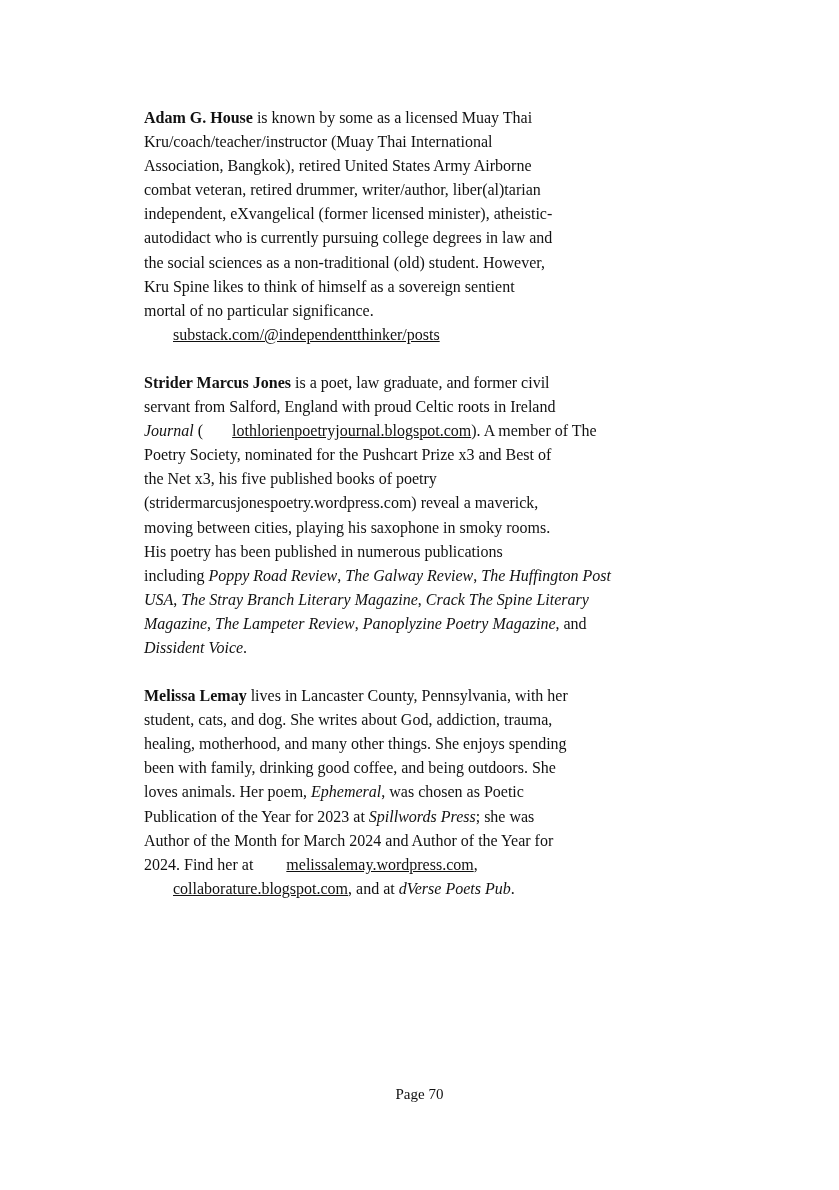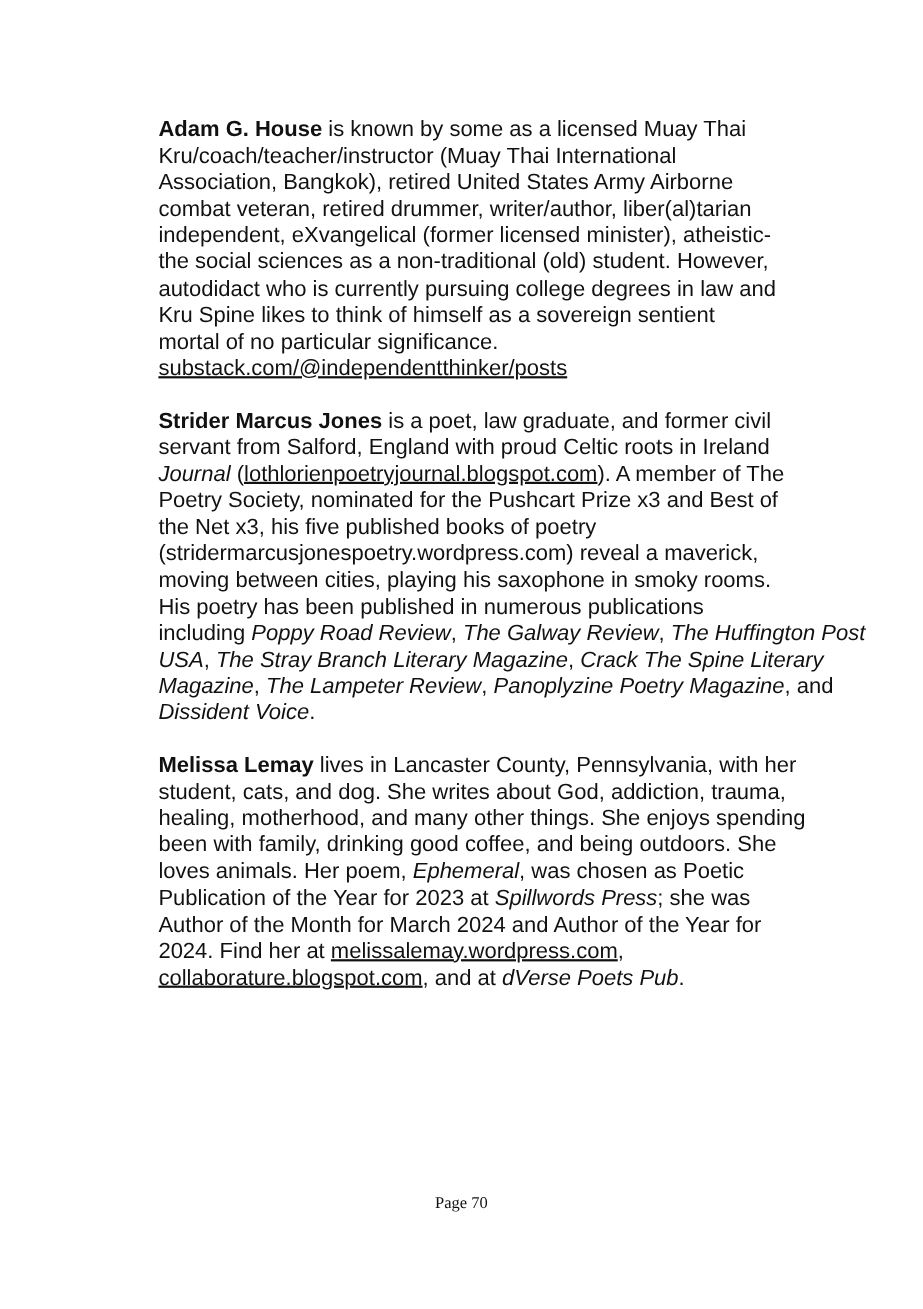--- a/index.html
+++ b/index.html
@@ -1,45 +1,45 @@
 <!DOCTYPE html>
 <html><head>
   <meta charset="utf-8">
   <style>
     html, body { margin: 0; padding: 0; background: #ffffff; }
     body { width: 839px; height: 1190px; position: relative; overflow: hidden; }
     .page {
       position: absolute; left: 144px; top: 106px; width: 600px;
-      font-family: Liberation Sans, sans-serif;
-      font-size: 20px; line-height: 24.1px; color: #111111;
+      font-family: Liberation Serif, serif;
+      font-size: 16px; line-height: 24.1px; color: #111111;
     }
     .bio { margin: 0 0 24px 0; }
     .bio p { margin: 0; }
     b { font-weight: bold; }
     i { font-style: italic; }
-    a { color: #111111; text-decoration: underline; }
+    a { color: #111111; text-decoration: underline; margin-left: 29px; }
     .line { display: block; white-space: nowrap; }
     .footer {
       position: absolute; left: 0; width: 839px; top: 1086px; text-align: center;
       font-family: "Liberation Serif", "DejaVu Serif", serif; font-size: 15px; color: #111;
     }
   </style>
 </head>
 <body>
 
 <div class="page" id="bios">
     <div class="bio">
       <p>
         <span class="line"><b>Adam G. House</b><span> is known by some as a licensed Muay Thai</span></span>
         <span class="line"><span>Kru/coach/teacher/instructor (Muay Thai International</span></span>
         <span class="line"><span>Association, Bangkok), retired United States Army Airborne</span></span>
         <span class="line"><span>combat veteran, retired drummer, writer/author, liber(al)tarian</span></span>
         <span class="line"><span>independent, eXvangelical (former licensed minister), atheistic-</span></span>
+        <span class="line"><span>autodidact who is currently pursuing college degrees in law and</span></span>
         <span class="line"><span>the social sciences as a non-traditional (old) student.  However,</span></span>
-        <span class="line"><span>autodidact who is currently pursuing college degrees in law and</span></span>
         <span class="line"><span>Kru Spine likes to think of himself as a sovereign sentient</span></span>
         <span class="line"><span>mortal of no particular significance.</span></span>
         <span class="line"><a>substack.com/@independentthinker/posts</a></span>
       </p>
     </div>
     <div class="bio">
       <p>
         <span class="line"><b>Strider Marcus Jones</b><span> is a poet, law graduate, and former civil</span></span>
         <span class="line"><span>servant from Salford, England with proud Celtic roots in Ireland</span></span>
         <span class="line"><i>Journal</i><span> (</span><a>lothlorienpoetryjournal.blogspot.com</a><span>). A member of The</span></span>

